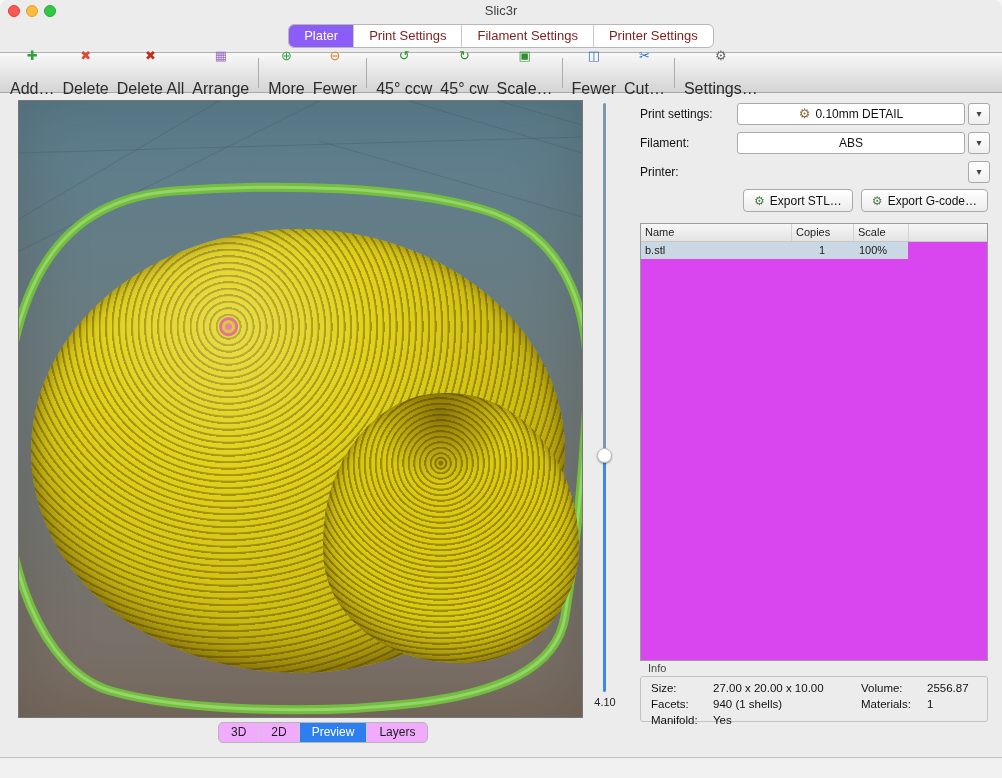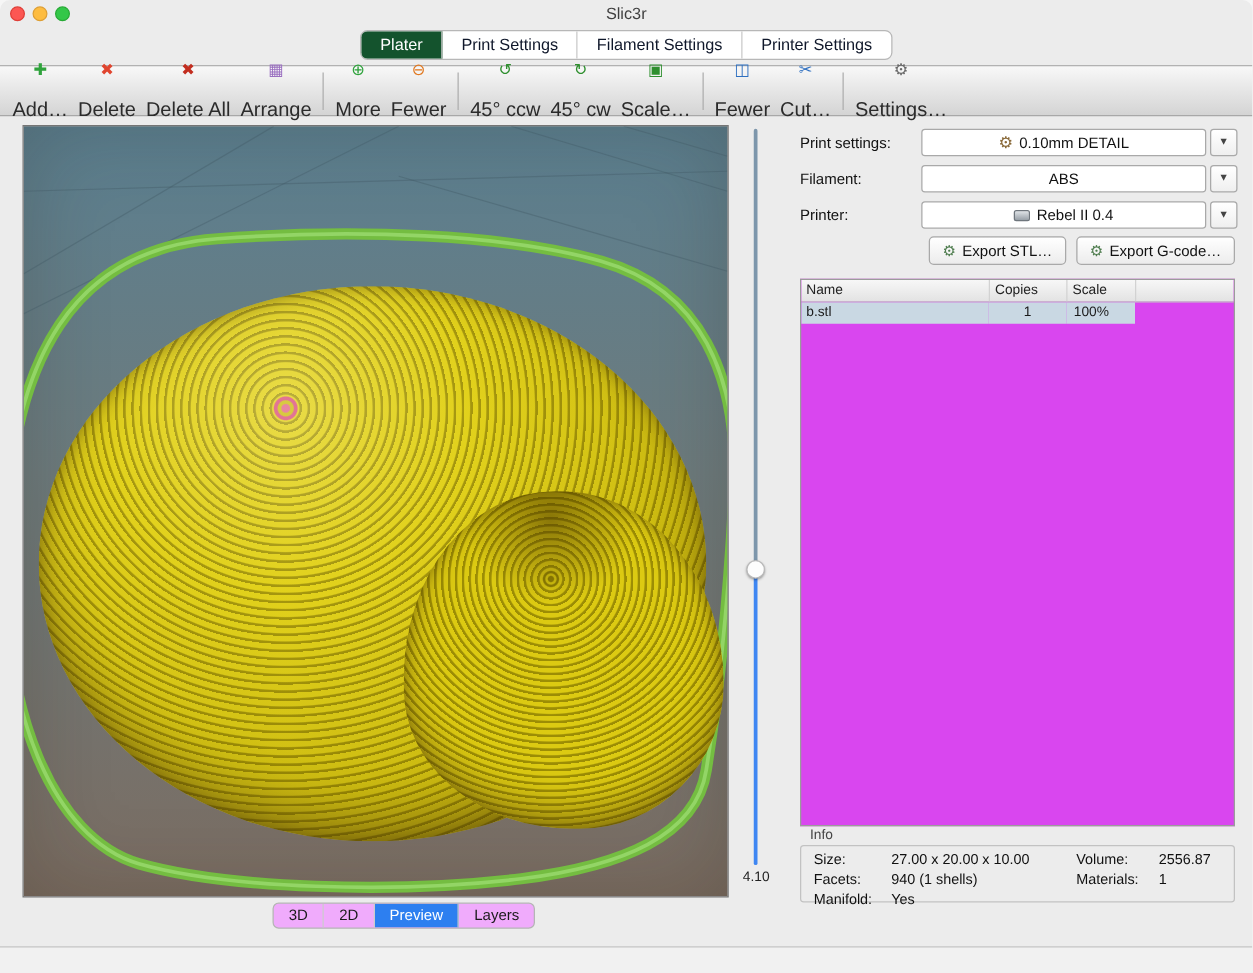--- a/index.html
+++ b/index.html
@@ -12,23 +12,23 @@
   .titlebar { position:absolute; top:0; left:0; right:0; height:22px; }
   .tlight { position:absolute; top:5px; width:12px; height:12px; border-radius:50%; box-sizing:border-box; }
   .tl-red    { left:8px;  background:#fc5753; border:1px solid #df3e37; }
   .tl-yellow { left:26px; background:#fdbc40; border:1px solid #de9f34; }
   .tl-green  { left:44px; background:#33c748; border:1px solid #27aa35; }
   .wtitle { text-align:center; line-height:22px; font-size:13px; color:#3f3f3f; }
 
   
   .tabs-row { position:absolute; top:24px; left:0; right:0; display:flex; justify-content:center; }
   .seg { display:flex; background:#ffffff; border:1px solid #b7b7b7; border-radius:6px; overflow:hidden; height:24px; box-sizing:border-box; }
-  .seg .tab { padding:0 15px; line-height:22px; font-size:13px; color:#0f172a; border-right:1px solid #c9c9c9; cursor:default; }
+  .seg .tab { padding:0 15px; line-height:22px; font-size:13px; color:#7f1d1d; border-right:1px solid #c9c9c9; cursor:default; }
   .seg .tab:last-child { border-right:none; }
-  .seg .tab.active { background:#14532d; color:#ffffff; }
+  .seg .tab.active { background:#8b5cf6; color:#ffffff; }
 
   
   .toolbar { position:absolute; top:52px; left:0; right:0; height:41px; box-sizing:border-box;
     background:linear-gradient(#f8f8f8,#d4d4d4); border-top:1px solid #b2b2b2; border-bottom:1px solid #a8a8a8;
     display:flex; align-items:center; padding:0 6px; }
   .tool { display:flex; flex-direction:column; align-items:center; justify-content:center; min-width:32px; padding:0 4px; height:37px; }
   .ticon { font-size:13px; line-height:15px; height:15px; }
   .tlabel { font-size:16px; color:#2b2b2b; margin-top:17px; white-space:nowrap; }
   .tsep { width:1px; height:30px; background:#adadad; margin:0 5px; }
   .ci-add{color:#2fa23c} .ci-del{color:#e0452f} .ci-delall{color:#c22d1f} .ci-arr{color:#9a6fc0}
@@ -231,24 +231,20 @@
     <div class="rp-label">Filament:</div>
     <div class="rp-field">
       <span>ABS</span>
     </div>
     <div class="rp-chev">
       <span>▾</span>
     </div>
   </div>
   <div class="rp-row" style="top:161px;">
     <div class="rp-label">Printer:</div>
-    <div class="rp-field">
-      <span class="printer-ic"></span>
-      <span>Rebel II 0.4</span>
-    </div>
     <div class="rp-chev">
       <span>▾</span>
     </div>
   </div>
 
   <div class="export-row">
     <div class="btn">
       <span class="bicon">⚙</span>
       <span>Export STL…</span>
     </div>

